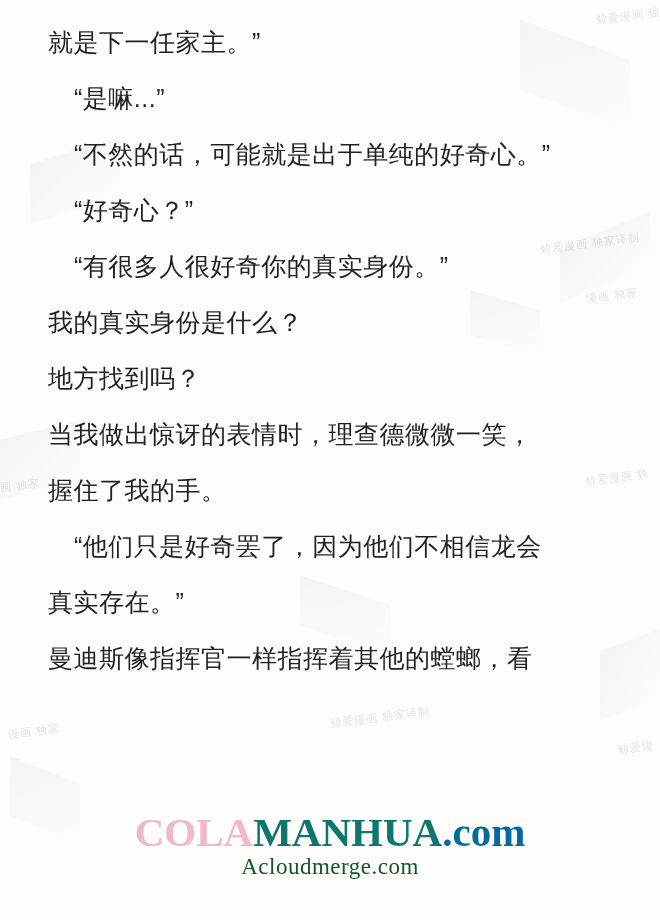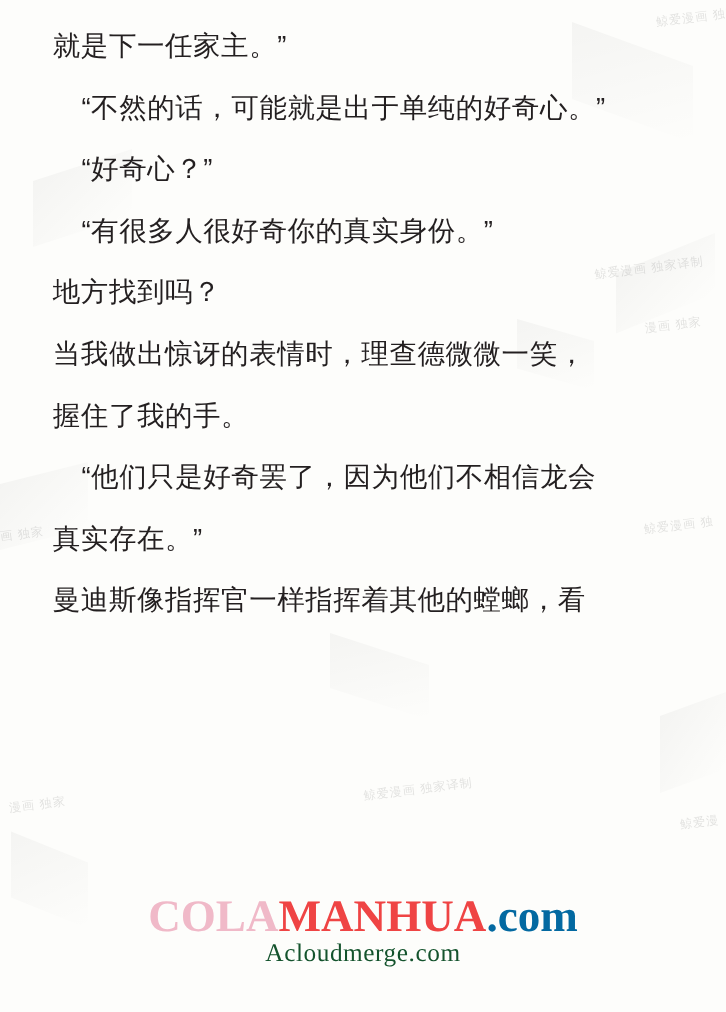--- a/index.html
+++ b/index.html
@@ -86,21 +86,21 @@
     line-height: 1;
   }
   .logo-wm .brand {
     font-size: 41px;
     font-weight: bold;
     font-family: "Liberation Serif", serif;
     letter-spacing: 0px;
     white-space: nowrap;
   }
   .logo-wm .brand .cola { color: #f0b9c8; }
-  .logo-wm .brand .manhua { color: #ef4444; }
+  .logo-wm .brand .manhua { color: #0f766e; }
   .logo-wm .brand .dotcom { color: #0369a1; }
   .logo-wm .sub {
     margin-top: 2px;
     font-size: 23px;
     color: #14532d;
     font-family: "Liberation Serif", serif;
     letter-spacing: 0.5px;
     white-space: nowrap;
   }
 </style>
@@ -122,23 +122,25 @@
   <div class="wm" style="left:540px; top:236px; transform:rotate(-7deg);">鲸爱漫画 独家译制</div>
   <div class="wm" style="left:586px; top:288px; transform:rotate(-7deg);">漫画 独家</div>
   <div class="wm" style="left:585px; top:470px; transform:rotate(-7deg);">鲸爱漫画 独</div>
   <div class="wm" style="left:0px;   top:478px; transform:rotate(-7deg);">画 独家</div>
   <div class="wm" style="left:330px; top:710px; transform:rotate(-7deg);">鲸爱漫画 独家译制</div>
   <div class="wm" style="left:8px;   top:724px; transform:rotate(-7deg);">漫画 独家</div>
   <div class="wm" style="left:618px; top:740px; transform:rotate(-7deg);">鲸爱漫</div>
 
   <div class="text-body">
     <div class="line">就是下一任家主。”</div>
+    <div class="line indent">“是嘛...”</div>
     <div class="line indent">“不然的话，可能就是出于单纯的好奇心。”</div>
     <div class="line indent">“好奇心？”</div>
     <div class="line indent">“有很多人很好奇你的真实身份。”</div>
+    <div class="line">我的真实身份是什么？</div>
     <div class="line">地方找到吗？</div>
     <div class="line">当我做出惊讶的表情时，理查德微微一笑，</div>
     <div class="line">握住了我的手。</div>
     <div class="line indent">“他们只是好奇罢了，因为他们不相信龙会</div>
     <div class="line">真实存在。”</div>
     <div class="line">曼迪斯像指挥官一样指挥着其他的螳螂，看</div>
   </div>
 
   <div class="logo-wm">
     <div class="brand"><span class="cola">COLA</span><span class="manhua">MANHUA</span><span class="dotcom">.com</span></div>

